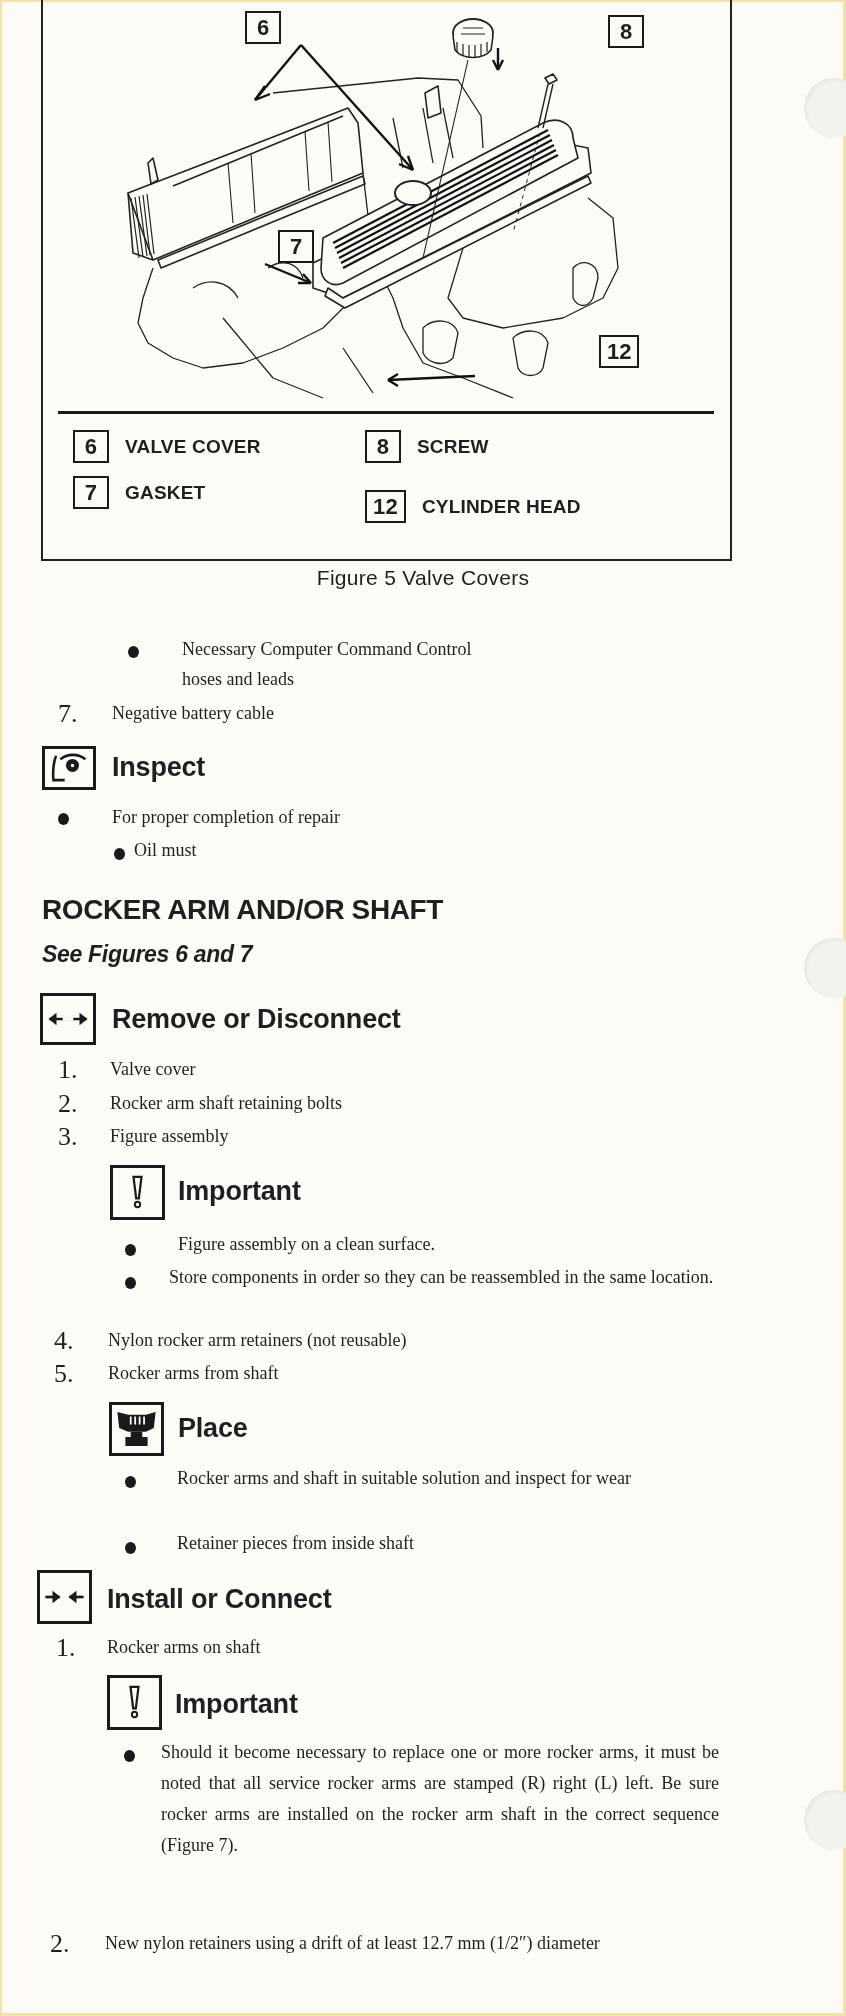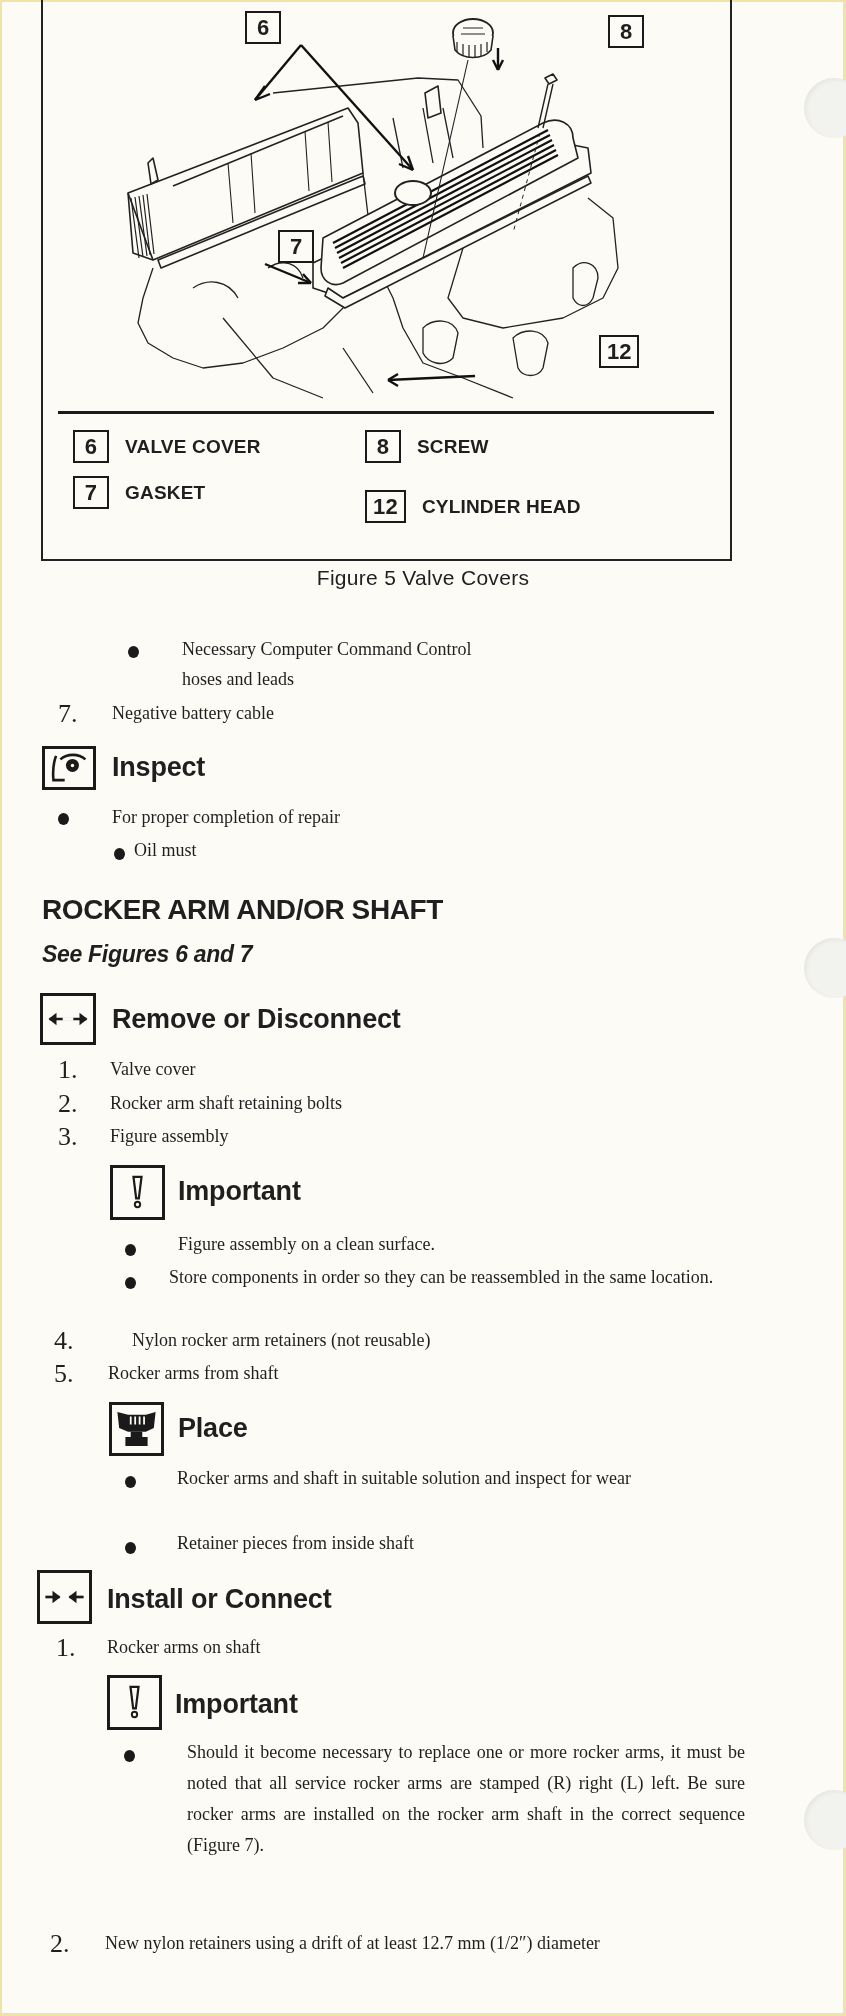--- a/index.html
+++ b/index.html
@@ -327,21 +327,21 @@
   </svg>
 </div>
 <div class="heading" style="left:178px; top:1176px;">Important</div>
 
 <div class="bullet" style="left:125px; top:1244px;"></div>
 <div class="txt" style="left:178px; top:1229px;">Figure assembly on a clean surface.</div>
 <div class="bullet" style="left:125px; top:1277px;"></div>
 <div class="txt justified" style="left:169px; top:1262px; width:562px; white-space:normal;">Store components in order so they can be reassembled in the same location.</div>
 
 <div class="num" style="left:54px; top:1325px;">4.</div>
-<div class="txt" style="left:108px; top:1325px;margin-left:24px;">Nylon rocker arm retainers (not reusable)</div>
+<div class="txt" style="left:108px; top:1325px;">Nylon rocker arm retainers (not reusable)</div>
 <div class="num" style="left:54px; top:1358px;">5.</div>
 <div class="txt" style="left:108px; top:1358px;">Rocker arms from shaft</div>
 
 <div class="icon-box" style="left:109px; top:1402px; width:55px; height:54px;">
   <svg viewBox="0 0 55 54">
     <path d="M6 8 L18 11 L38 11 L49 8 L47 26 L38 30 L18 30 L8 26 Z" fill="#1a1a1a"></path>
     <path d="M21 13 L21 22 M26 13 L26 22 M31 13 L31 22 M36 13 L36 22" stroke="#fdfbf5" stroke-width="2"></path>
     <path d="M21 30 L34 30 L34 36 L40 36 L40 46 L15 46 L15 36 L21 36 Z" fill="#1a1a1a"></path>
   </svg>
 </div>
@@ -367,16 +367,16 @@
 
 <div class="icon-box" style="left:107px; top:1675px; width:55px; height:55px;">
   <svg viewBox="0 0 55 55">
     <path d="M23 10 L32 10 L29 34 L26 34 Z" fill="none" stroke="#1a1a1a" stroke-width="2.5"></path>
     <circle cx="27.5" cy="41" r="3" fill="none" stroke="#1a1a1a" stroke-width="2.2"></circle>
   </svg>
 </div>
 <div class="heading" style="left:175px; top:1689px;">Important</div>
 
 <div class="bullet" style="left:124px; top:1750px;"></div>
-<div class="txt justified" style="left:187px; top:1737px; width:558px; white-space:normal;">Should it become necessary to replace one or more rocker arms, it must be noted that all service rocker arms are stamped (R) right (L) left. Be sure rocker arms are installed on the rocker arm shaft in the correct sequence (Figure 7).</div>
+<div class="txt justified" style="left:161px; top:1737px; width:558px; white-space:normal;">Should it become necessary to replace one or more rocker arms, it must be noted that all service rocker arms are stamped (R) right (L) left. Be sure rocker arms are installed on the rocker arm shaft in the correct sequence (Figure 7).</div>
 
 <div class="num" style="left:50px; top:1928px;">2.</div>
 <div class="txt justified" style="left:105px; top:1928px; width:630px; white-space:normal;">New nylon retainers using a drift of at least 12.7 mm (1/2″) diameter</div>
 
 </body></html>

